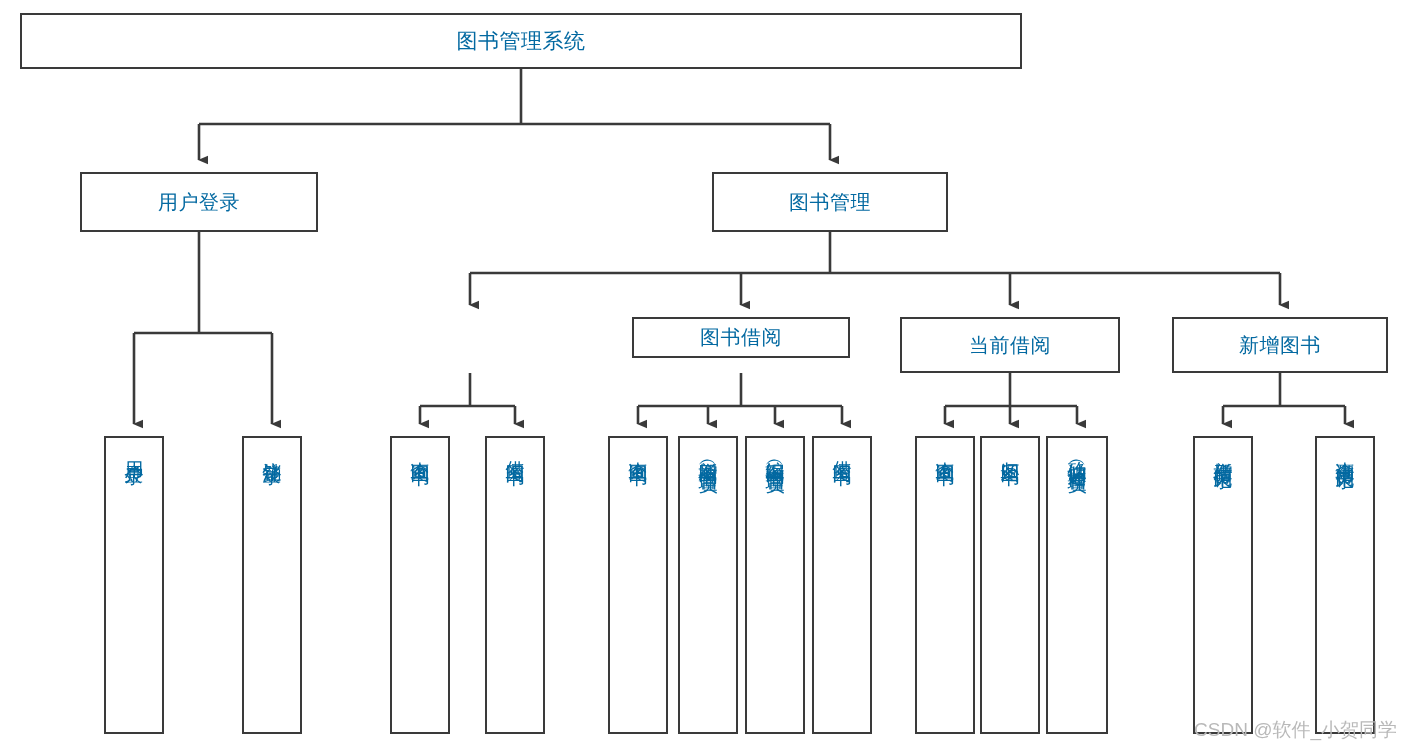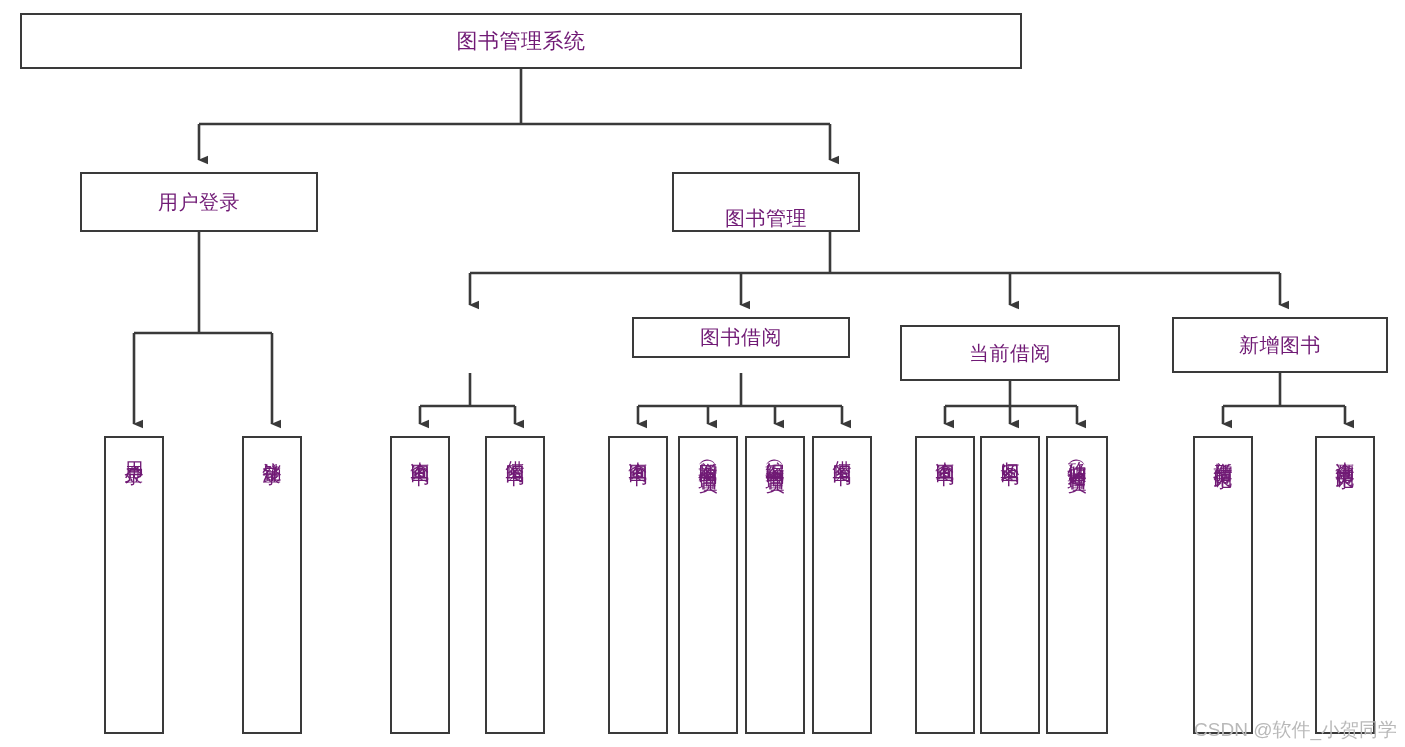--- a/index.html
+++ b/index.html
@@ -26,21 +26,21 @@
     pointer-events: none;
   }
   .node {
     position: absolute;
     box-sizing: border-box;
     border: 2.2px solid #3a3a3a;
     background: #ffffff;
     display: flex;
     align-items: center;
     justify-content: center;
-    color: #701a75;
+    color: #0369a1;
     font-size: 20px;
     letter-spacing: 0.5px;
     line-height: 1.15;
     z-index: 2;
   }
   .node.root {
     font-size: 21px;
   }
   .node.mid {
     font-size: 20px;
@@ -125,28 +125,28 @@
     </g>
   </svg>
 
   <div class="node root" style="left:20px; top:13px; width:1002px; height:56px;">
     <span>图书管理系统</span>
   </div>
 
   <div class="node mid" style="left:80px; top:172px; width:238px; height:60px;">
     <span>用户登录</span>
   </div>
-  <div class="node mid" style="left:672px; top:172px; width:188px; height:60px;align-items:flex-end;">
+  <div class="node mid" style="left:712px; top:172px; width:236px; height:60px;">
     <span>图书管理</span>
   </div>
 
   <div class="node mid" style="left:632px; top:317px; width:218px; height:41px;">
     <span>图书借阅</span>
   </div>
-  <div class="node mid" style="left:900px; top:317px; width:220px; height:56px;margin-top:8px;">
+  <div class="node mid" style="left:900px; top:317px; width:220px; height:56px;">
     <span>当前借阅</span>
   </div>
   <div class="node mid" style="left:1172px; top:317px; width:216px; height:56px;">
     <span>新增图书</span>
   </div>
 
   <div class="node leaf" style="left:104px; top:436px; width:60px; height:298px;">
     <span class="vtext">用户登录</span>
   </div>
   <div class="node leaf" style="left:242px; top:436px; width:60px; height:298px;">

